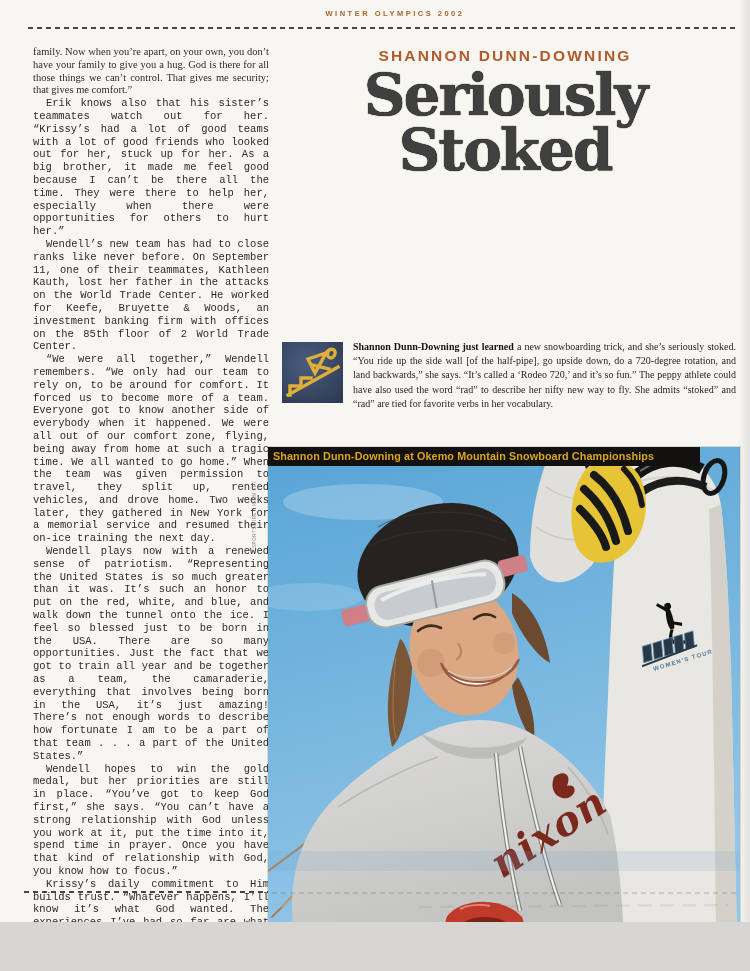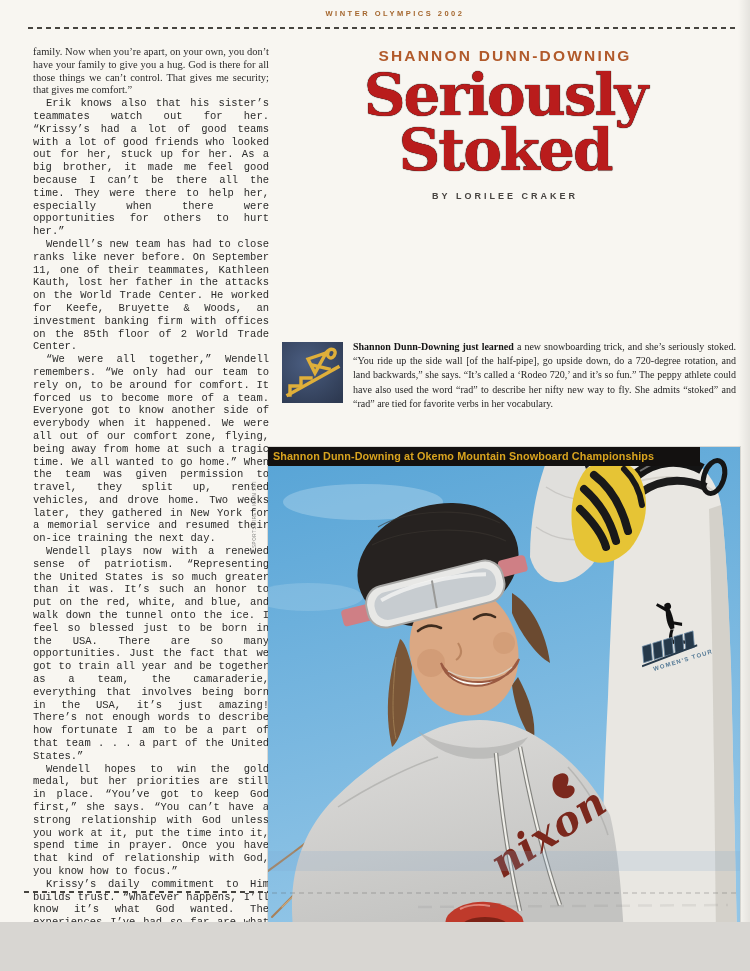--- a/index.html
+++ b/index.html
@@ -21,21 +21,21 @@
   .col-p.indent{text-indent:13px;font-family:Liberation Mono, monospace;}
   .col-p.bio{margin-top:14px;font-style:italic;text-align:center;font-size:10.8px;}
   .end-mark{display:inline-block;width:20px;height:9px;margin-left:6px;vertical-align:-1px;
         background:linear-gradient(90deg,#ecc75f,#cf9f30 55%,#6f5a1e);}
 
   .kicker{position:absolute;left:280px;top:47px;width:450px;text-align:center;
         font-family:"Liberation Sans",sans-serif;font-size:15.5px;font-weight:bold;
         letter-spacing:2.2px;color:#b15a2b;}
   .title{position:absolute;left:280px;top:68px;width:450px;margin:0;text-align:center;
         font-family:"DejaVu Serif",serif;font-weight:bold;font-size:58px;line-height:0.94;
-        letter-spacing:-2px;color:#b91c1c;text-shadow:0 0 0.8px #171310,0 0 0.8px #171310;}
+        letter-spacing:-2px;color:#404040;text-shadow:0 0 0.8px #171310,0 0 0.8px #171310;}
   .title span{display:block;}
   .byline{position:absolute;left:280px;top:191px;width:450px;text-align:center;
         font-family:"Liberation Sans",sans-serif;font-size:9px;font-weight:bold;
         letter-spacing:3px;color:#474340;}
   .deck{position:absolute;left:283px;top:211px;width:448px;text-align:center;
         font-family:"Liberation Sans",sans-serif;font-size:18.2px;line-height:28.8px;
         letter-spacing:0.4px;color:#43464a;}
   .deck-red{color:#8e1c1b;font-weight:bold;}
 
   .intro-icon{position:absolute;left:282px;top:342px;width:61px;height:61px;}
@@ -72,21 +72,20 @@
       <p class="col-p indent">Krissy’s daily commitment to Him builds trust. “Whatever happens, I’ll know it’s what God wanted. The experiences I’ve had so far are what make the Olympics even greater if you get there: the journey it took, the time and dedication you spent with your teammates to get to that point.”  One thing is for sure. Win or lose, Krissy and her faith will be teammates for life.<span class="end-mark"></span></p>
       <p class="col-p bio">Christi Granato is a freelance writer who lives in Chicago. Her sister, Cammi, is Krissy Wendell’s teammate on the US team.</p>
     </div>
   <div class="rule rule-bottom"></div>
 
   <div class="kicker">SHANNON DUNN-DOWNING</div>
   <h1 class="title">
     <span>Seriously</span>
     <span>Stoked</span>
   </h1>
-  <div class="byline">BY LORILEE CRAKER</div>
 
 
   <div class="intro-icon">
     <svg width="61" height="61" viewBox="0 0 61 61">
       <defs>
         <radialGradient id="g-icon" cx="40%" cy="35%" r="80%">
           <stop offset="0" stop-color="#4a5d80"></stop>
             <stop offset="1" stop-color="#2e3a52"></stop>
         </radialGradient>
       </defs>

